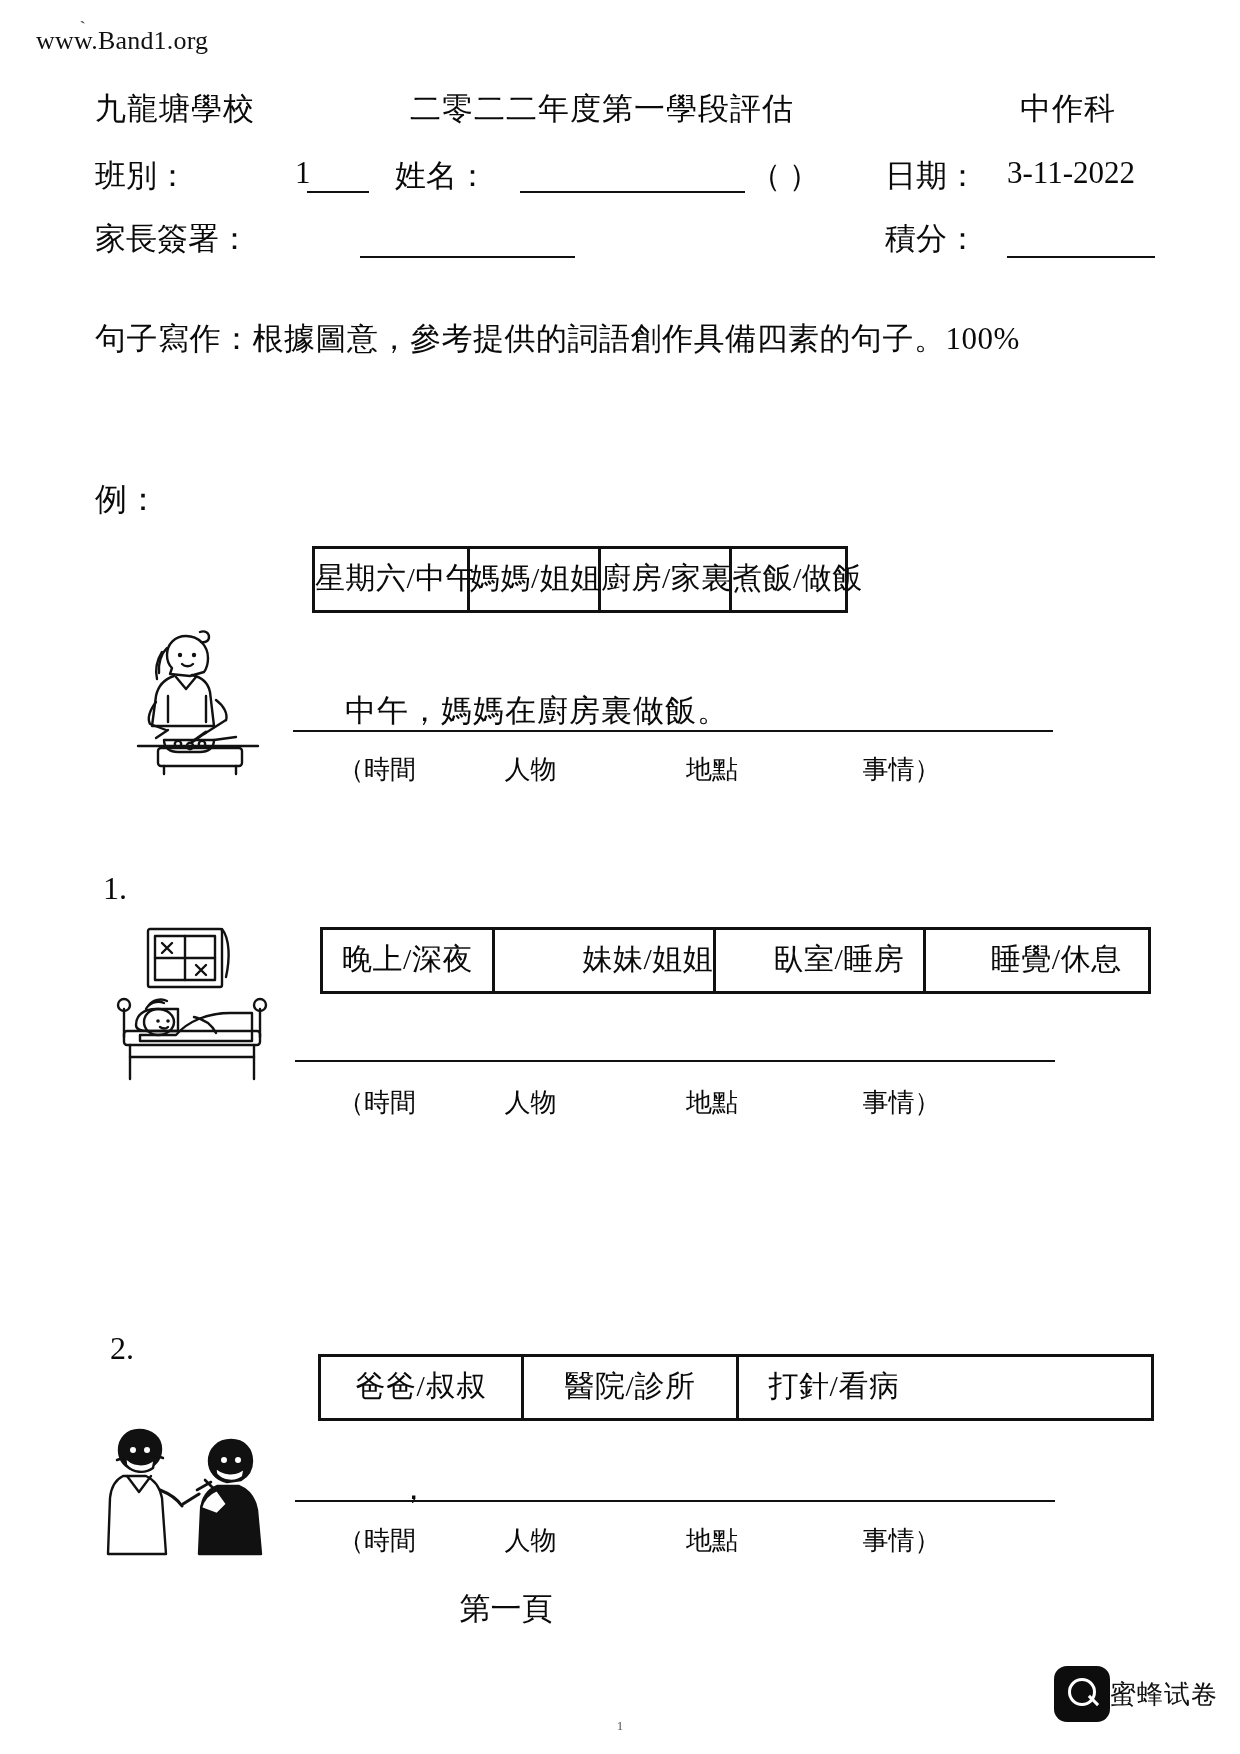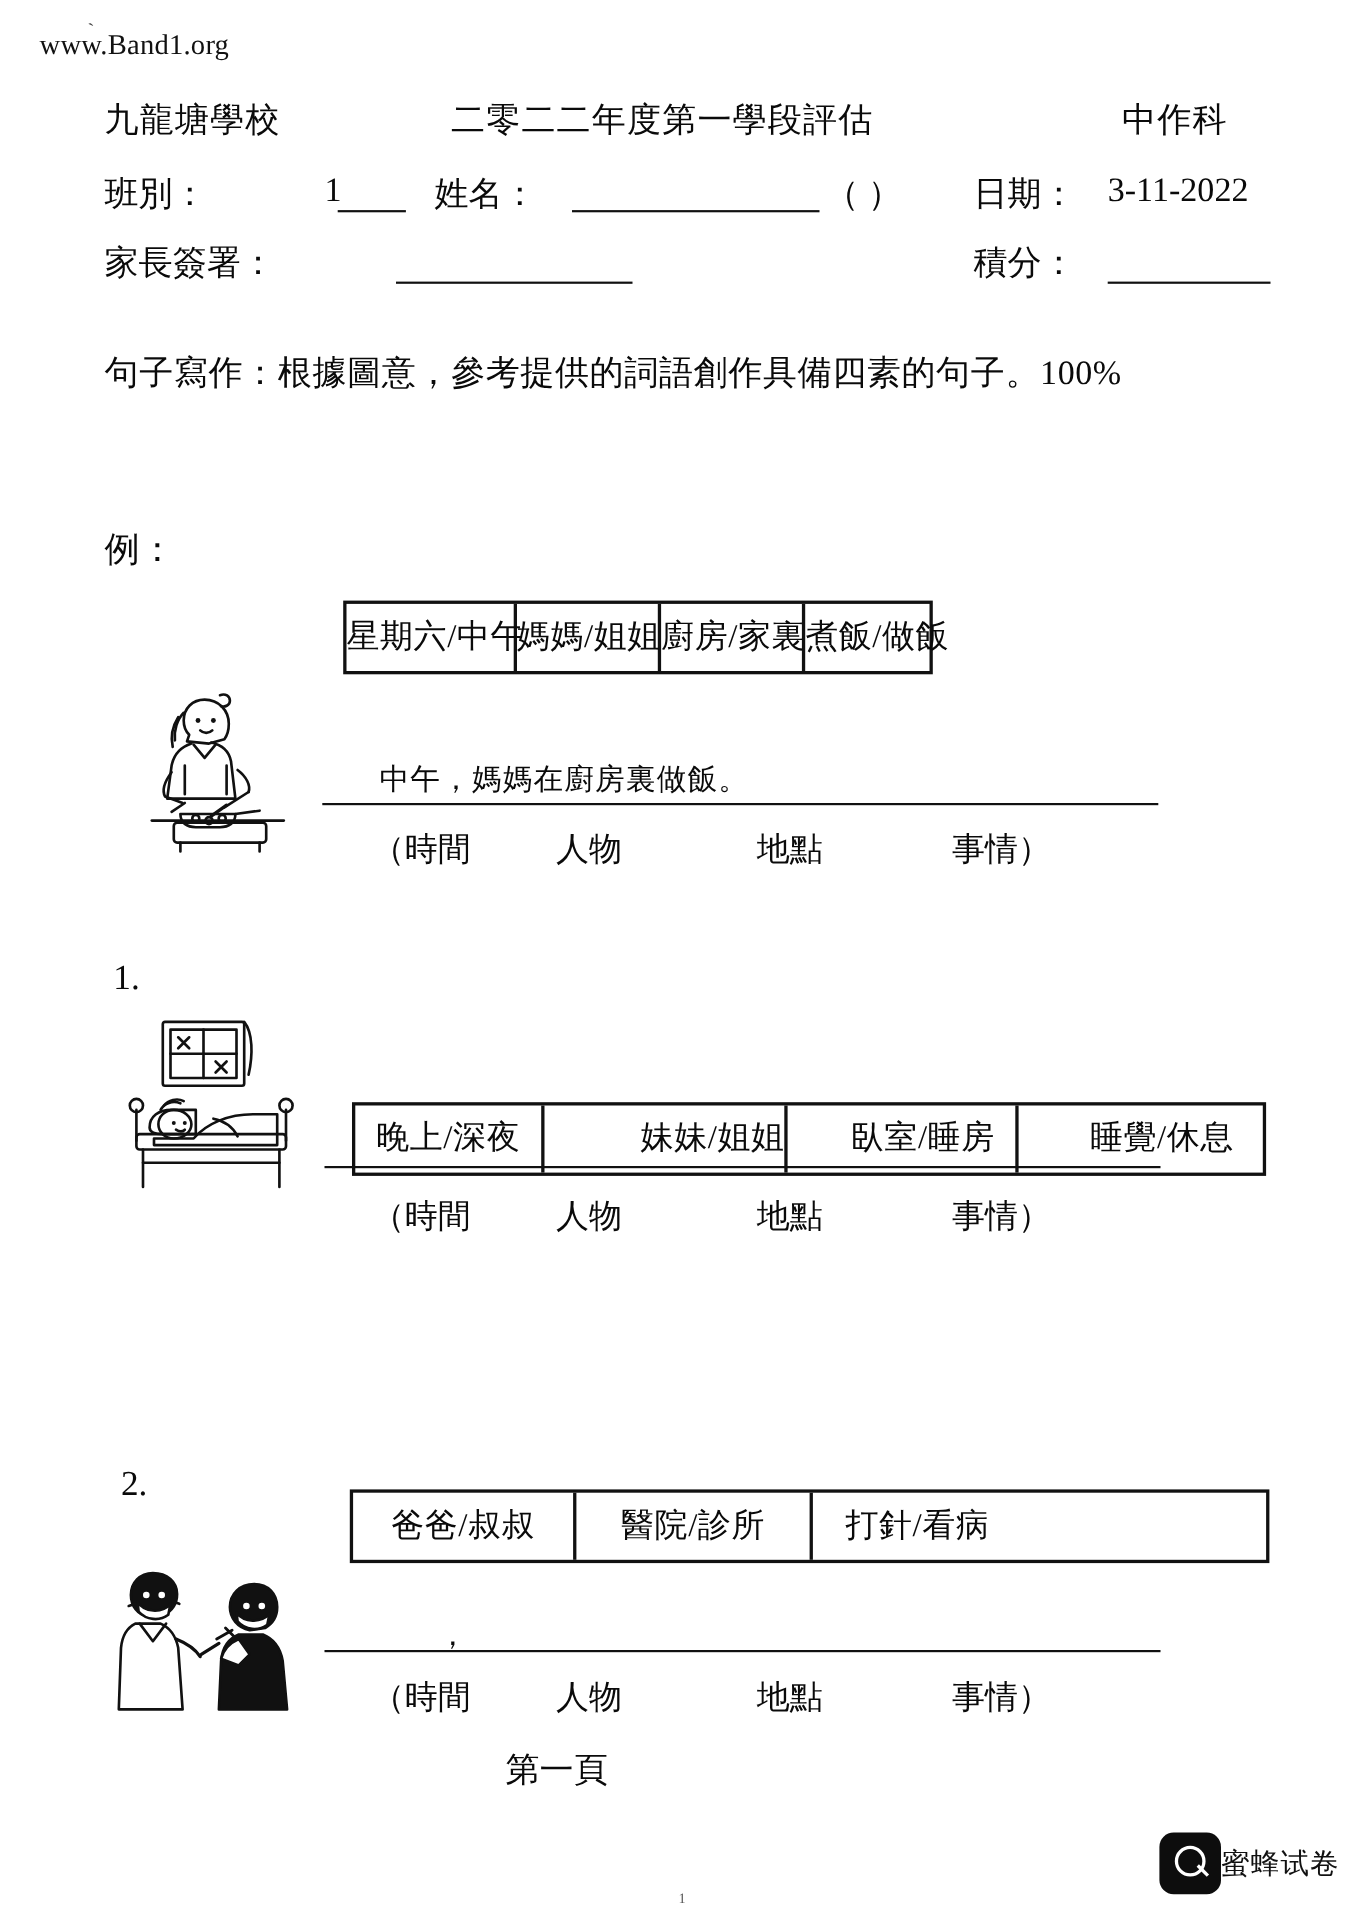--- a/index.html
+++ b/index.html
@@ -110,30 +110,30 @@
     font-size: 30px;
     text-align: center;
     padding: 9px 0 11px 0;
     letter-spacing: 0.5px;
     white-space: nowrap;
   }
   .word-cell:last-child { border-right: none; }
 
   .answer-text {
     position: absolute;
-    font-size: 27px;
+    font-size: 31px;
     letter-spacing: 1px;
   }
   .answer-line {
     position: absolute;
     border-bottom: 2px solid #111;
   }
   .legend {
     position: absolute;
-    font-size: 30px;
+    font-size: 26px;
   }
   .legend span { display: inline-block; }
 
   .picture {
     position: absolute;
   }
   .picture svg { display: block; }
 
   .page-footer {
     position: absolute;
@@ -278,21 +278,21 @@
 
   <div class="legend" style="top:752px; left:338px;">
     <span style="width:160px;">（時間</span>
     <span style="width:175px;">人物</span>
     <span style="width:170px;">地點</span>
     <span>事情）</span>
   </div>
 
   <div class="item-label" style="top:870px; left:103px;">1.</div>
 
-  <div class="word-table" style="top:968px; left:320px; width:825px;gap:39px;">
+  <div class="word-table" style="top:893px; left:320px; width:825px;gap:39px;">
     <div class="word-cell" style="width:198px;">晚上/深夜</div>
     <div class="word-cell" style="width:210px;text-align:right;">妹妹/姐姐</div>
     <div class="word-cell" style="width:196px;">臥室/睡房</div>
     <div class="word-cell" style="width:215px;">睡覺/休息</div>
   </div>
 
   <div class="picture" style="top:925px; left:100px;">
     <svg width="180" height="170" viewBox="0 0 180 170" fill="none" stroke="#111" stroke-width="2.4" stroke-linecap="round" stroke-linejoin="round">
 
       <rect x="48" y="4" width="74" height="58" rx="2"></rect>

